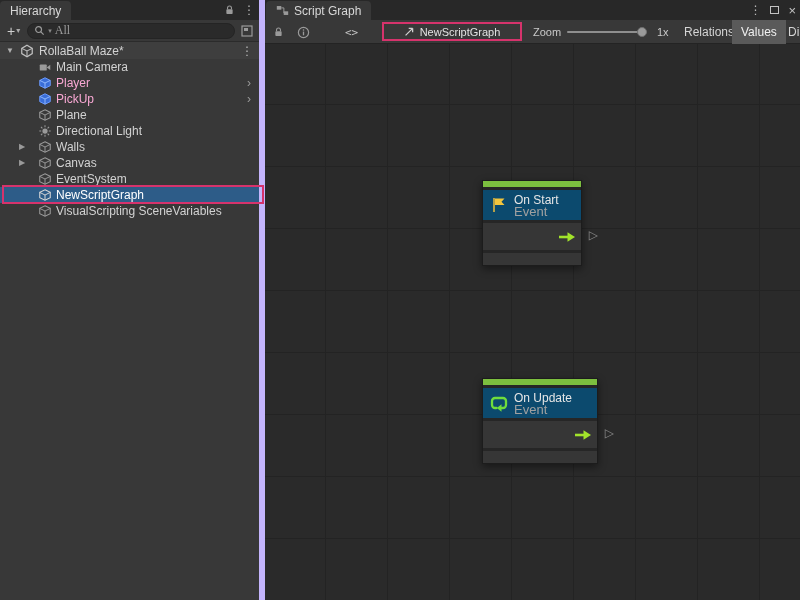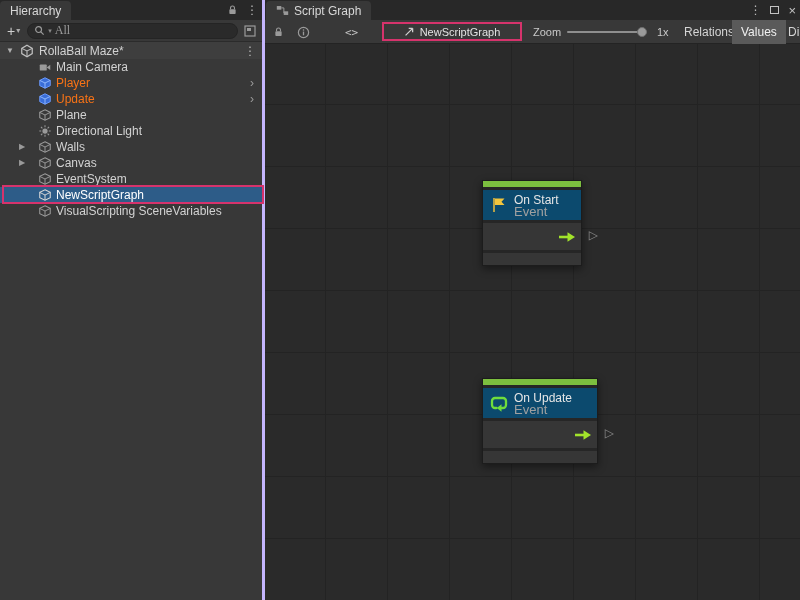--- a/index.html
+++ b/index.html
@@ -15,42 +15,42 @@
 
   
   .tabbar { position:absolute; top:0; left:0; right:0; height:20px; background:#282828; }
   .tab {
     position:absolute; top:1px; height:19px; background:#383838;
     display:flex; align-items:center; gap:5px; padding:0 10px;
     border-radius:4px 4px 0 0; font-size:12px; color:#d8d8d8;
   }
 
   
-  .hierarchy-panel { position:absolute; left:0; top:0; width:265px; height:600px; background:#383838; border-right:3px solid #c4b5fd; }
+  .hierarchy-panel { position:absolute; left:0; top:0; width:265px; height:600px; background:#383838; border-right:6px solid #c4b5fd; }
   .hierarchy-panel .tab { left:0; }
   .htab-icons { position:absolute; right:4px; top:0; height:20px; display:flex; align-items:center; gap:8px; color:#b9b9b9; }
   .kebab { font-size:12px; color:#b9b9b9; cursor:default; }
 
   .h-toolbar { position:absolute; top:20px; left:0; right:0; height:22px; background:#383838; border-bottom:1px solid #2b2b2b; display:flex; align-items:center; padding:0 4px; gap:4px; }
   .add-dropdown { display:flex; align-items:center; gap:1px; color:#cfcfcf; padding:0 3px; }
   .add-dropdown .plus { font-size:14px; line-height:14px; }
   .add-dropdown .caret { font-size:8px; color:#aaa; }
   .searchbox {
     flex:1; height:16px; background:#2a2a2a; border:1px solid #242424; border-radius:9px;
     display:flex; align-items:center; gap:3px; padding:0 6px; color:#9a9a9a;font-family:Liberation Serif, serif;
   }
   .searchbox .caret { font-size:7px; color:#8a8a8a; }
   .search-window { width:16px; height:16px; display:flex; align-items:center; justify-content:center; }
 
   .tree { position:absolute; top:42px; left:0; right:0; }
   .trow { position:relative; height:16px; display:flex; align-items:center; gap:4px; padding-left:38px; white-space:nowrap; }
   .trow .rowicon { width:14px; height:14px; flex:0 0 14px; }
   .trow .expander { position:absolute; left:19px; top:3px; font-size:8px; color:#9a9a9a; }
   .trow .rchevron { position:absolute; right:8px; font-size:12px; color:#9a9a9a; }
-  .trow.prefab .lbl { color:#f97316; }
+  .trow.prefab .lbl { color:#f9a8d4; }
   .trow.selected { background:#2d5c88; color:#ffffff; }
   .scene-row { position:relative; height:17px; background:#3e3e3e; display:flex; align-items:center; gap:5px; padding-left:20px; }
   .scene-row .collapse { position:absolute; left:6px; top:4px; font-size:8px; color:#b0b0b0; }
   .scene-row .kebab { position:absolute; right:6px; }
   .annot-h {
     position:absolute; left:2px; top:185px; width:262px; height:19px;
     border:2px solid #d6336c; pointer-events:none; z-index:5;
   }
 
   
@@ -185,21 +185,21 @@
       <span class="rchevron">›</span>
     </div>
 
     <div class="trow prefab">
       <span class="rowicon">
         <svg width="14" height="14" viewBox="0 0 16 16">
             <path d="M8 2 14 5v6L8 14 2 11V5z" fill="#3a6ed8" stroke="#6c9bff" stroke-width="1.1"></path>
             <path d="M2 5 8 8l6-3M8 8v6" stroke="#9cc0ff" stroke-width="1" fill="none"></path>
           </svg>
       </span>
-      <span class="lbl">Update</span>
+      <span class="lbl">PickUp</span>
       <span class="rchevron">›</span>
     </div>
 
     <div class="trow">
       <span class="rowicon">
         <svg width="14" height="14" viewBox="0 0 16 16">
             <path d="M8 2 14 5v6L8 14 2 11V5z" fill="none" stroke="#9a9a9a" stroke-width="1.2"></path>
             <path d="M2 5 8 8l6-3M8 8v6" stroke="#9a9a9a" stroke-width="1.1" fill="none"></path>
           </svg>
       </span>

